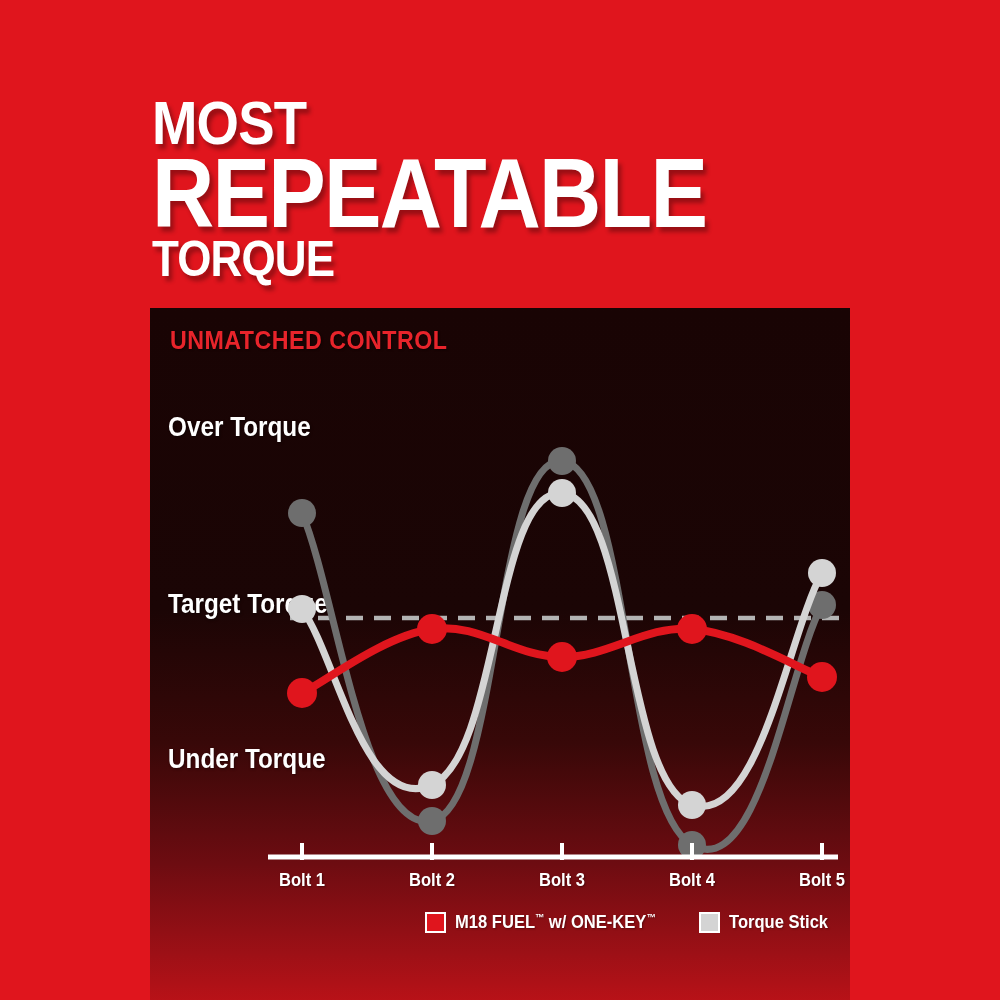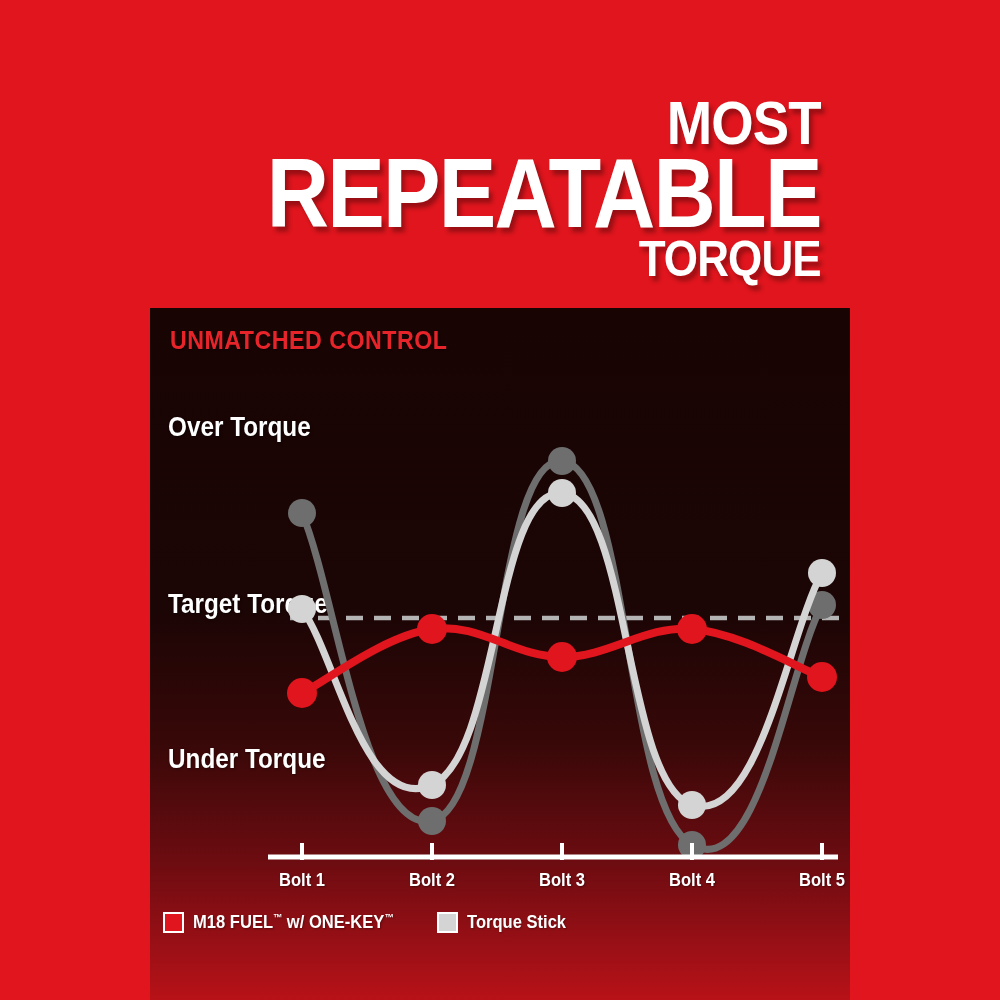--- a/index.html
+++ b/index.html
@@ -14,21 +14,20 @@
     overflow: hidden;
     position: relative;
   }
 
   
   #headline {
     position: absolute;
     left: 152px;
     top: 96px;
     width: 760px;
-    text-align: right;
   }
   .hl-line {
     color: #ffffff;
     font-weight: bold;
     font-family: "Liberation Sans Narrow", "Liberation Sans", sans-serif;
     letter-spacing: -1px;
     line-height: 0.86;
     text-shadow: 4px 5px 5px rgba(0,0,0,0.32);
     transform: scaleX(0.88);
     transform-origin: left center;
@@ -119,21 +118,21 @@
     text-shadow: 1px 1px 2px rgba(0,0,0,0.4);
   }
 
   
   #legend {
     position: absolute;
     left: 0;
     top: 604px;
     width: 700px;
     display: flex;
-    justify-content: flex-start;
+    justify-content: flex-end;
     align-items: center;
   }
   .legend-item {
     display: flex;
     align-items: center;
     margin: 0 13px;
   }
   .legend-swatch {
     width: 21px;
     height: 21px;

